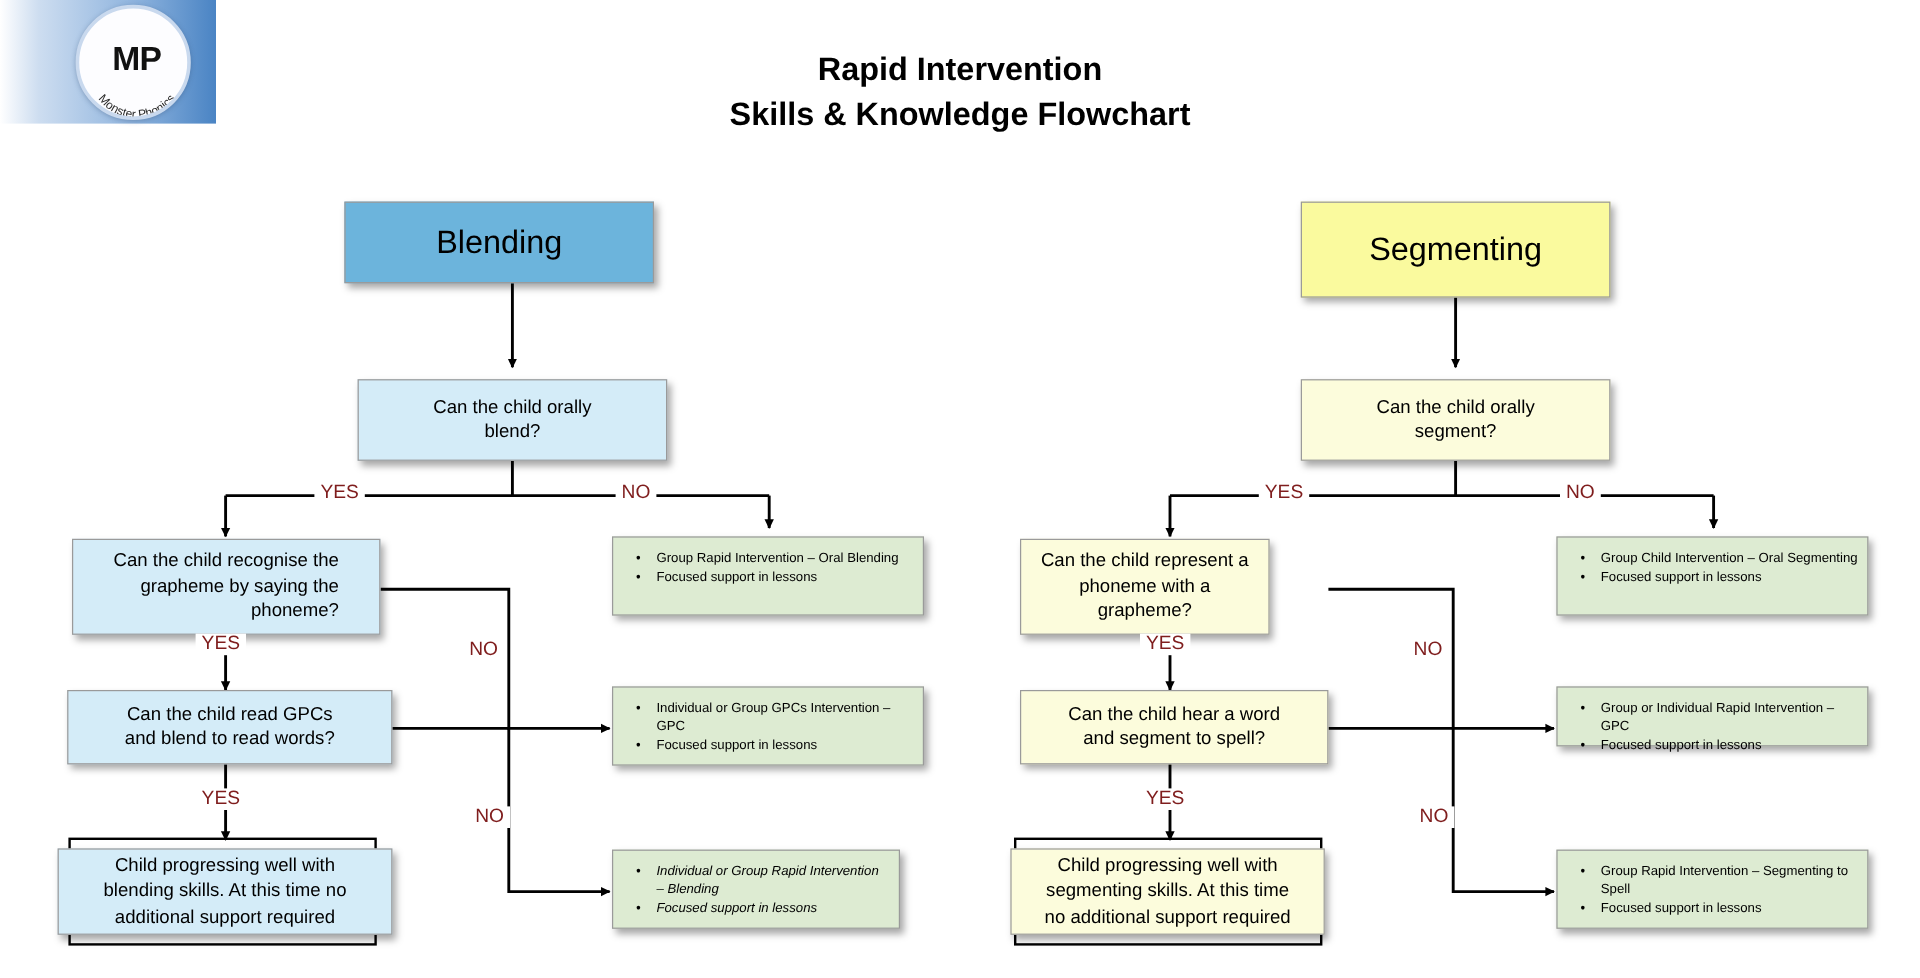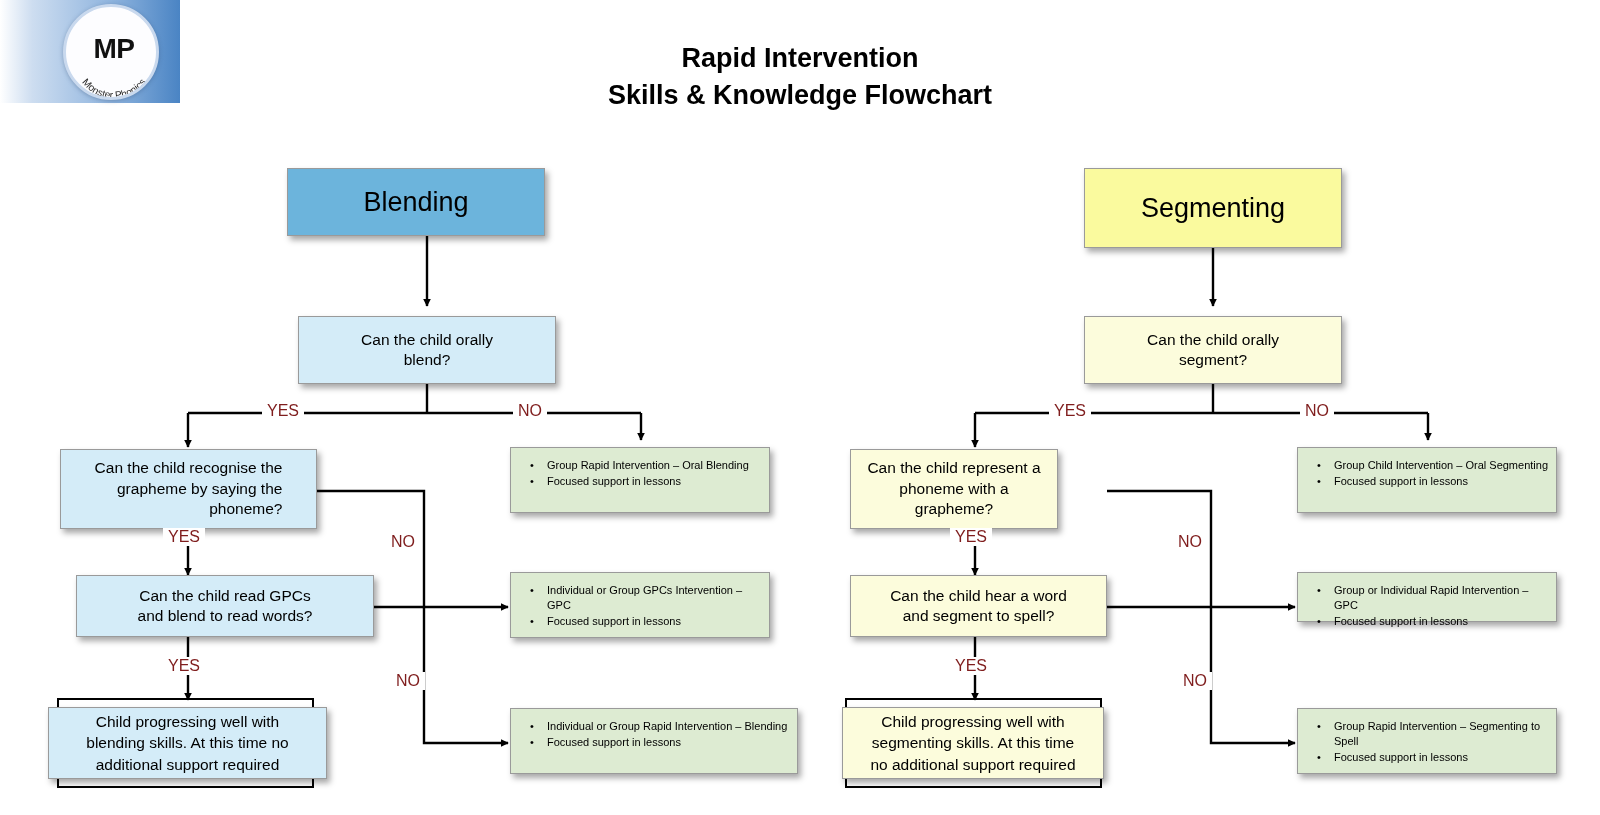--- a/index.html
+++ b/index.html
@@ -176,21 +176,21 @@
   <div class="edge-label" style="left:262px; top:402px;">YES</div>
   <div class="edge-label" style="left:513px; top:402px;">NO</div>
 
   <div class="node question blend-body" style="left:60px; top:449px; width:257px; height:80px;text-align:right;">Can the child recognise the
 grapheme by saying the
 phoneme?</div>
 
   <div class="edge-label" style="left:163px; top:528px;">YES</div>
   <div class="edge-label" style="left:386px; top:533px;">NO</div>
 
-  <div class="node question blend-body" style="left:76px; top:575px; width:298px; height:62px;">Can the child read GPCs
+  <div class="node question blend-body" style="left:56px; top:575px; width:271px; height:62px;">Can the child read GPCs
 and blend to read words?</div>
 
   <div class="edge-label" style="left:163px; top:657px;">YES</div>
   <div class="edge-label" style="left:391px; top:672px;">NO</div>
 
   <div class="node terminal blend-body" style="left:48px; top:707px; width:279px; height:72px;">Child progressing well with
 blending skills. At this time no
 additional support required</div>
 
   <div class="node action" style="left:510px; top:447px; width:260px; height:66px;">
@@ -200,21 +200,21 @@
     </ul>
   </div>
 
   <div class="node action" style="left:510px; top:572px; width:260px; height:66px;">
     <ul>
       <li>Individual or Group  GPCs Intervention – GPC</li>
       <li>Focused support in lessons</li>
     </ul>
   </div>
 
-  <div class="node action" style="left:510px; top:708px; width:288px; height:66px;">
+  <div class="node action" style="left:510px; top:708px; width:240px; height:66px;font-style:italic;">
     <ul>
       <li>Individual or Group Rapid Intervention – Blending</li>
       <li>Focused support in lessons</li>
     </ul>
   </div>
 
   <div class="node header seg-head" style="left:1084px; top:168px; width:258px; height:80px;">Segmenting</div>
 
   <div class="node question seg-body" style="left:1084px; top:316px; width:258px; height:68px;">Can the child orally
 segment?</div>

